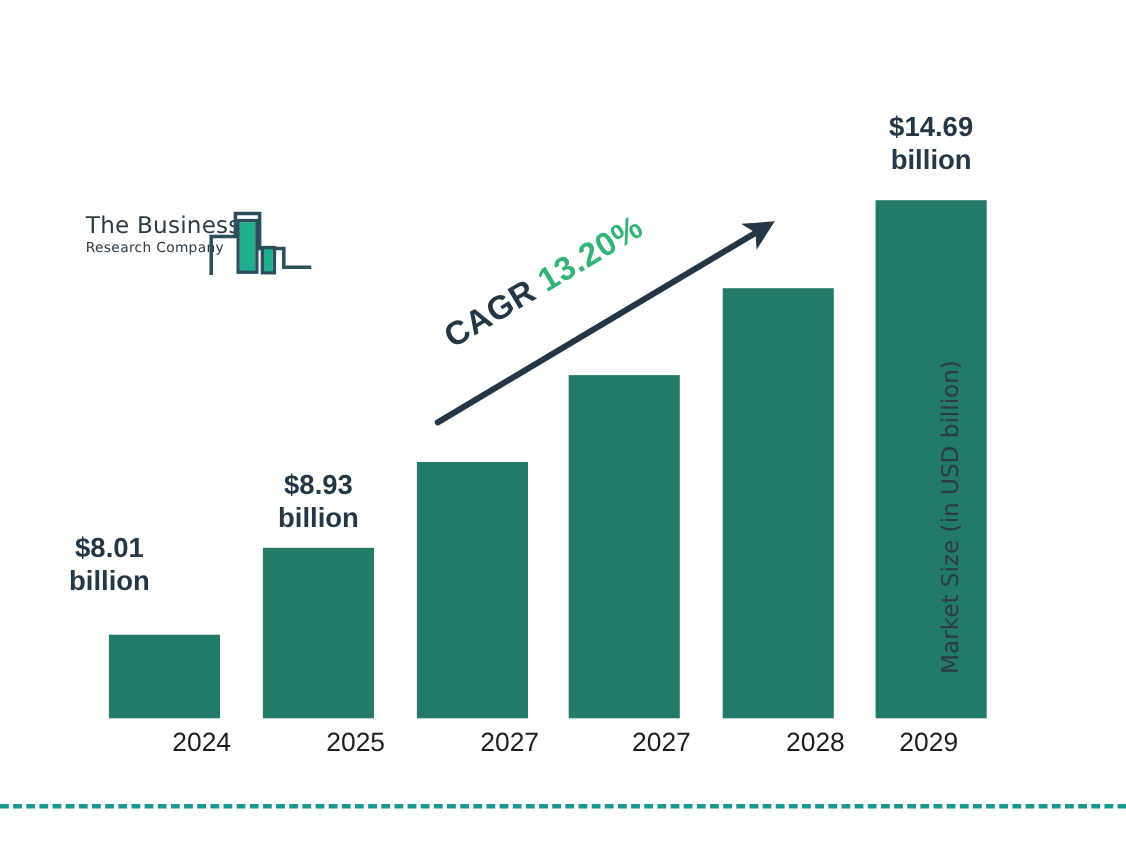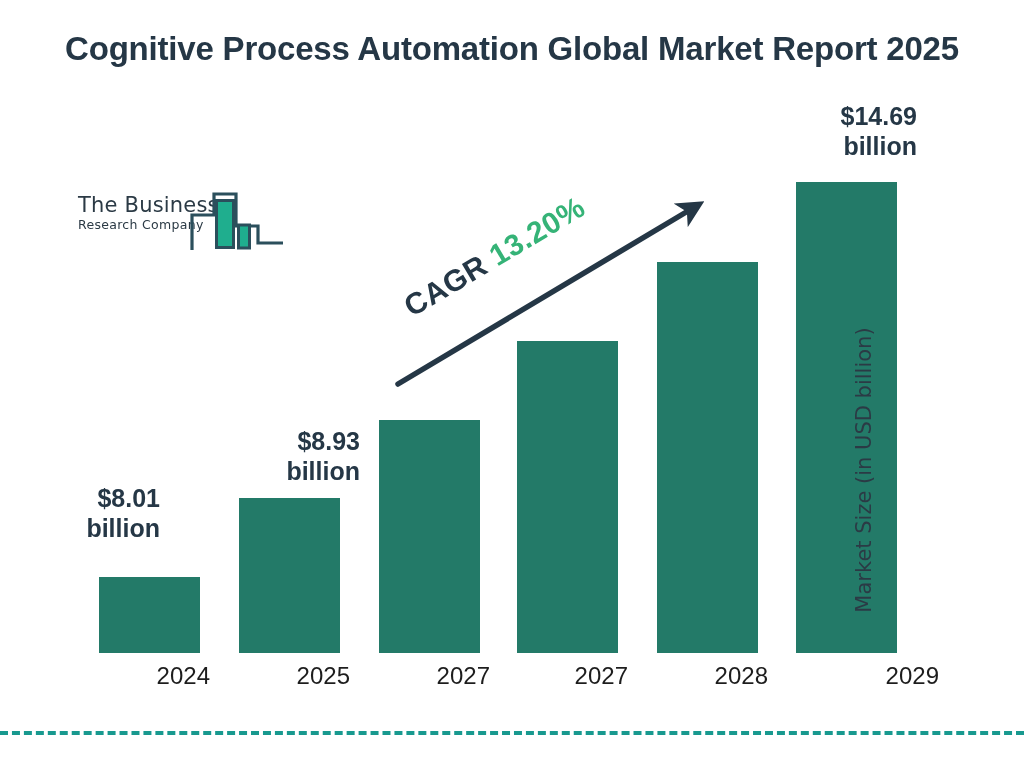--- a/index.html
+++ b/index.html
@@ -74,21 +74,21 @@
     top: 0;
     width: 1024px;
     height: 768px;
   }
   .bar {
     position: absolute;
     background: #237a68;
   }
   .bar-value {
     position: absolute;
-    text-align: right;
+    text-align: center;
     font-size: 25px;
     line-height: 30px;
     font-weight: bold;
     color: #253746;
     white-space: pre-line;
   }
   .tick-label {
     position: absolute;
     text-align: right;
     font-size: 24px;
@@ -141,21 +141,20 @@
     width: 1024px;
     height: 0;
     border-top: 4px dashed #18998f;
   }
 </style>
 </head>
 <body>
 
 <div id="canvas">
 
-  <div class="chart-title">Cognitive Process Automation Global Market Report 2025</div>
 
   <div class="logo">
     <div class="logo-text">
       <div class="l1">The Business</div>
       <div class="l2">Research Company</div>
     </div>
     <div class="logo-mark">
       <svg width="95" height="62" viewBox="0 0 95 62" xmlns="http://www.w3.org/2000/svg">
 
         <polyline points="2,62 2,27 24,27 24,6 46,6 46,38 68,38 68,55 93,55" fill="none" stroke="#2b4f5c" stroke-width="3.2" stroke-linejoin="miter" stroke-linecap="butt"></polyline>
@@ -189,21 +188,21 @@
     <div class="bar-value" style="left:497px; top:250px; width:141px;"></div>
     <div class="tick-label" style="left:507px; top:662px; width:121px;">2027</div>
 
     <div class="bar" style="left:657px; top:262px; width:101px; height:391px;"></div>
     <div class="bar-value" style="left:637px; top:171px; width:141px;"></div>
     <div class="tick-label" style="left:647px; top:662px; width:121px;">2028</div>
 
     <div class="bar" style="left:796px; top:182px; width:101px; height:471px;"></div>
     <div class="bar-value" style="left:776px; top:101px; width:141px;">$14.69
 billion</div>
-    <div class="tick-label" style="left:818px; top:662px; width:121px;">2029</div>
+    <div class="tick-label" style="left:750px; top:662px; width:121px;">2029</div>
   </div>
 
   <div class="cagr-wrap">
     <svg width="320" height="200" viewBox="0 0 320 200" xmlns="http://www.w3.org/2000/svg" style="position:absolute;left:0;top:0;">
       <defs>
         <marker id="arrowhead" markerWidth="5" markerHeight="5" refX="2.6" refY="2.5" orient="auto">
           <path d="M0,0 L5,2.5 L0,5 L1.3,2.5 z" fill="#253746"></path>
         </marker>
       </defs>
       <line x1="5" y1="192" x2="300" y2="16" stroke="#253746" stroke-width="5.5" stroke-linecap="round" marker-end="url(#arrowhead)"></line>

